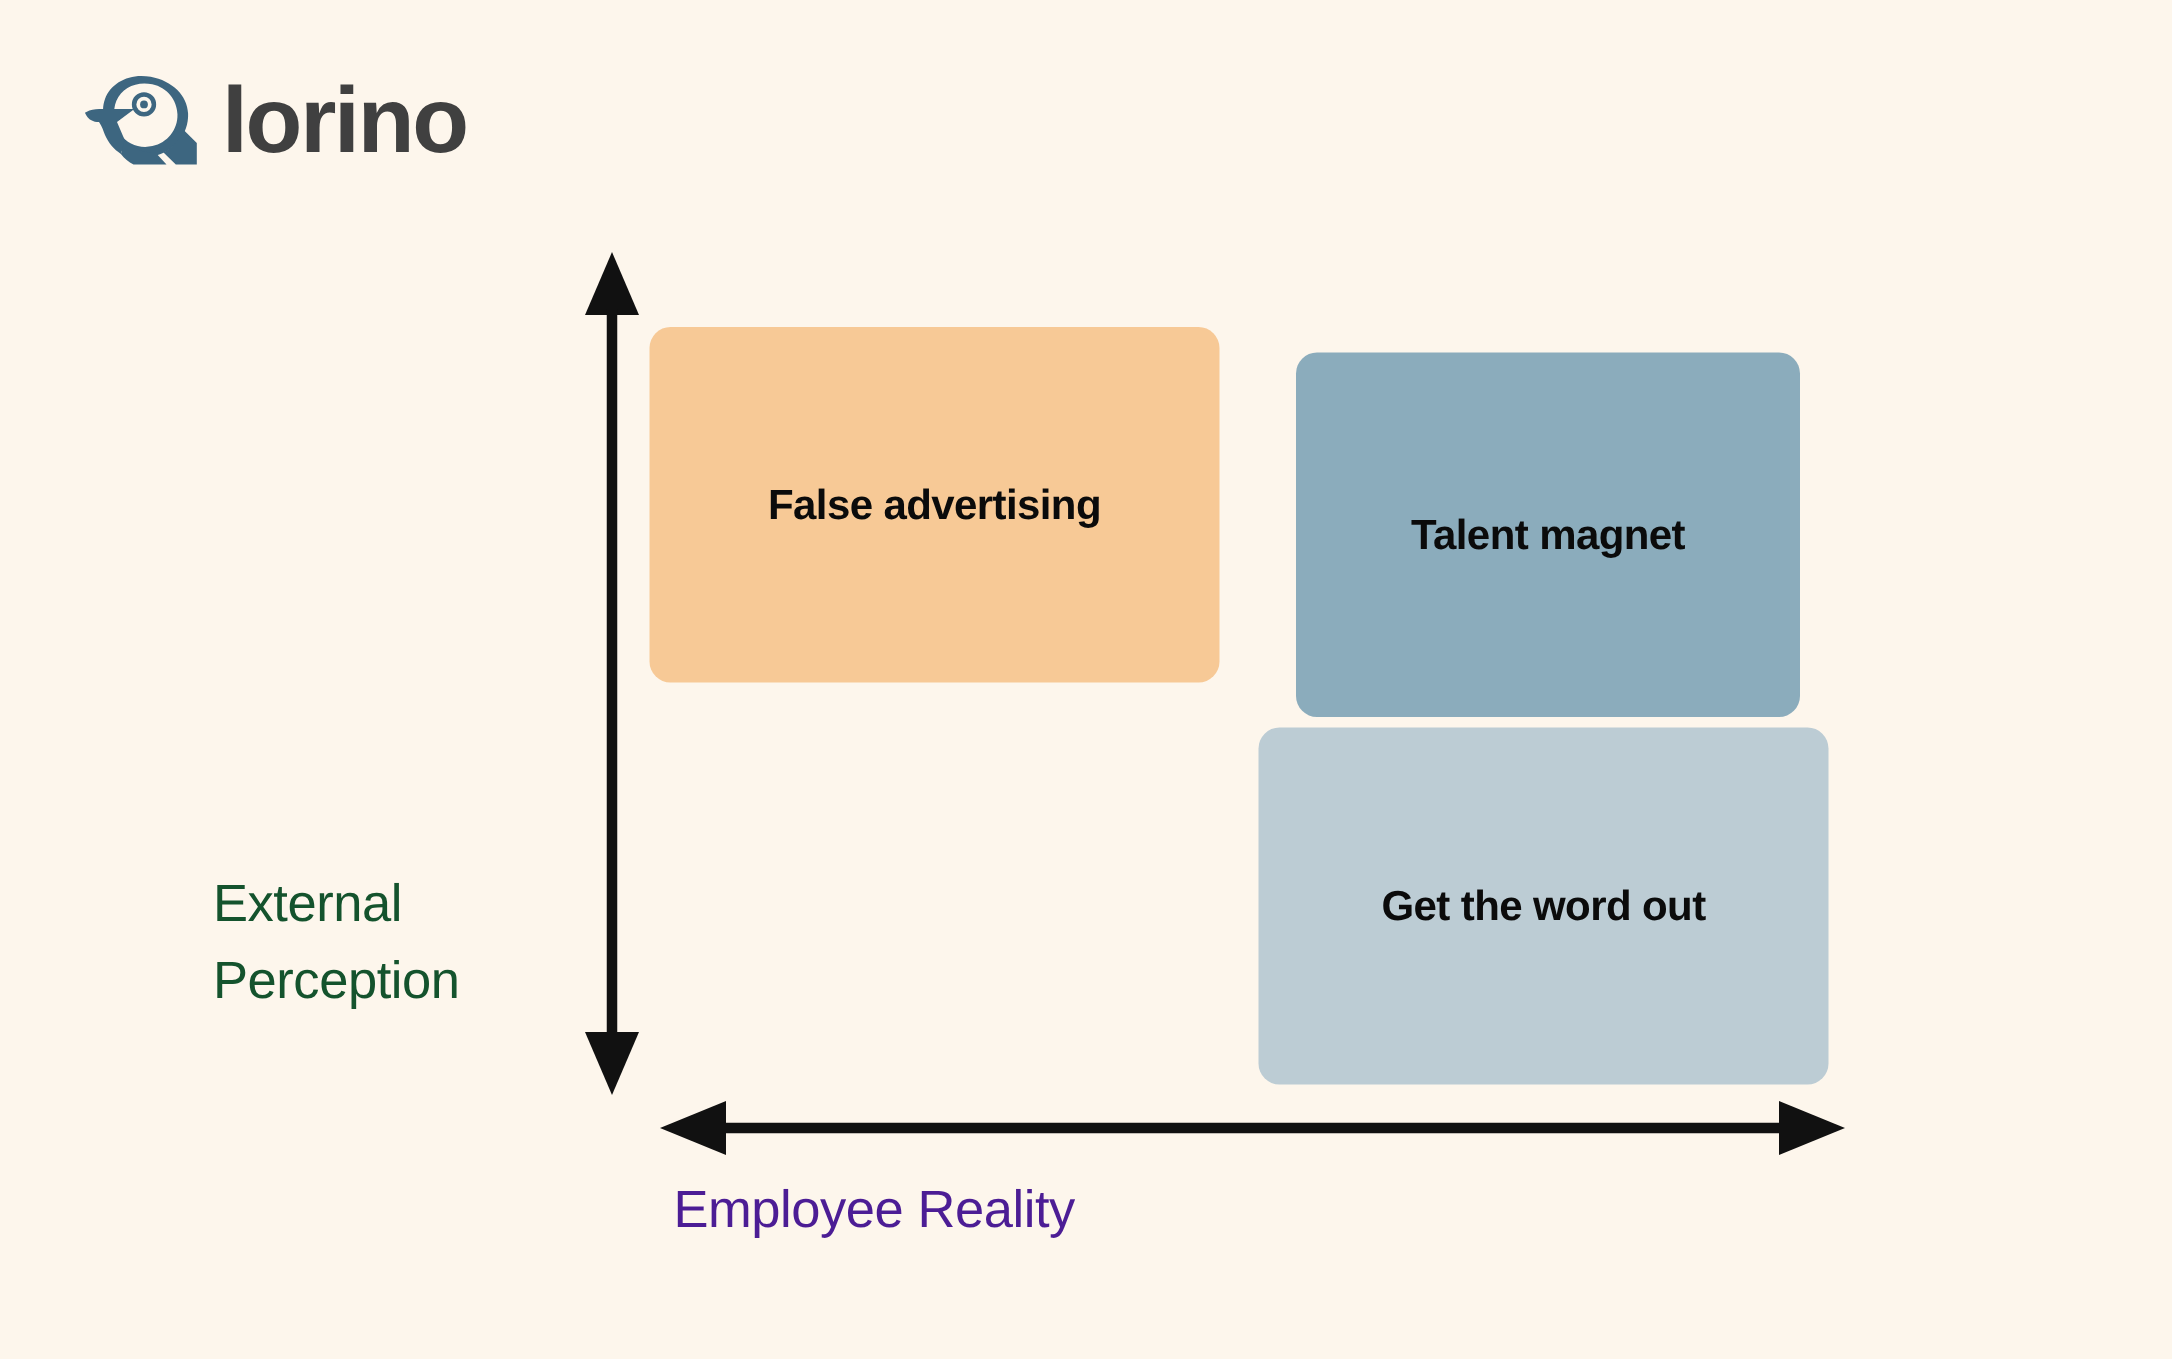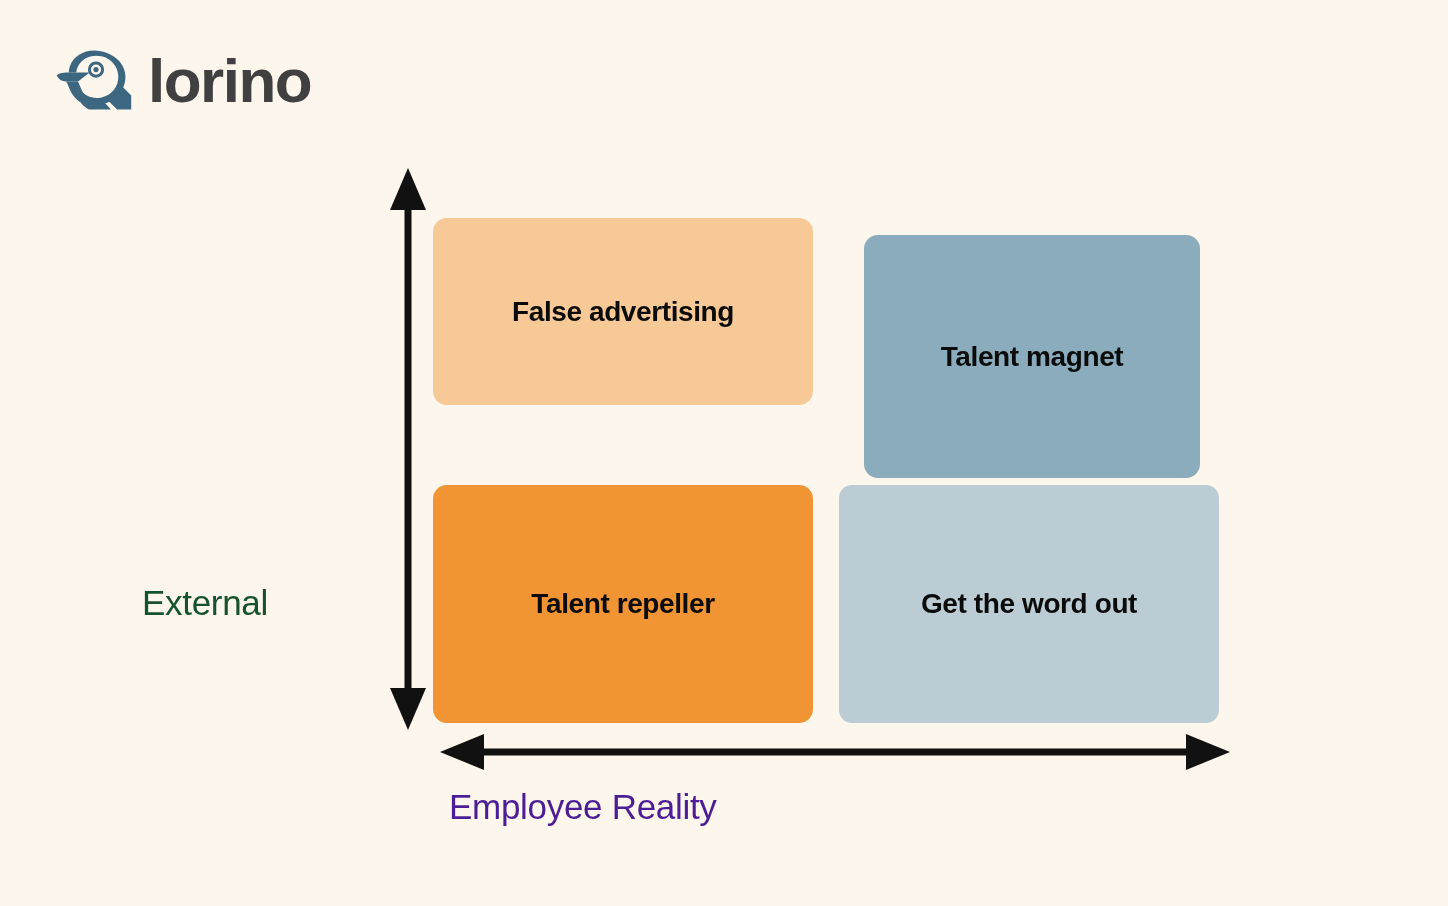--- a/index.html
+++ b/index.html
@@ -57,24 +57,24 @@
   }
   .quadrant-label {
     font-size: 28px;
     font-weight: 700;
     color: #0B0B0B;
     letter-spacing: -0.4px;
     text-align: center;
     font-family: "Liberation Sans", sans-serif;
   }
 
-  #quadrant-top-left     { left: 433px; top: 218px; width: 380px; height: 187px; }
+  #quadrant-top-left     { left: 433px; top: 218px; width: 380px; height: 237px; }
   #quadrant-top-right    { left: 839px; top: 235px; width: 336px; height: 243px; margin-left: 25px; }
   #quadrant-bottom-left  { left: 433px; top: 485px; width: 380px; height: 238px; }
-  #quadrant-bottom-right { left: 839px; top: 485px; width: 380px; height: 238px; border-radius: 13px; }
+  #quadrant-bottom-right { left: 839px; top: 485px; width: 380px; height: 238px; }
 
   
   #y-axis-arrow {
     position: absolute;
     left: 378px;
     top: 168px;
     width: 60px;
     height: 562px;
   }
   #x-axis-arrow {
@@ -165,27 +165,25 @@
   </span>
 
   <div class="quadrant" id="quadrant-top-left" style="background:#F7C996;">
     <span class="quadrant-label">False advertising</span>
   </div>
 
   <div class="quadrant" id="quadrant-top-right" style="background:#8BACBC;">
     <span class="quadrant-label">Talent magnet</span>
   </div>
 
-  <div class="quadrant" id="quadrant-bottom-left" style="background:#F09434;">
-    <span class="quadrant-label">Talent repeller</span>
-  </div>
 
   <div class="quadrant" id="quadrant-bottom-right" style="background:#BCCCD4;">
     <span class="quadrant-label">Get the word out</span>
   </div>
 
   <div id="y-axis-label">
     <div>External</div>
+    <div>Perception</div>
   </div>
 
   <div id="x-axis-label">Employee Reality</div>
 
 </div>
 
 </body></html>

